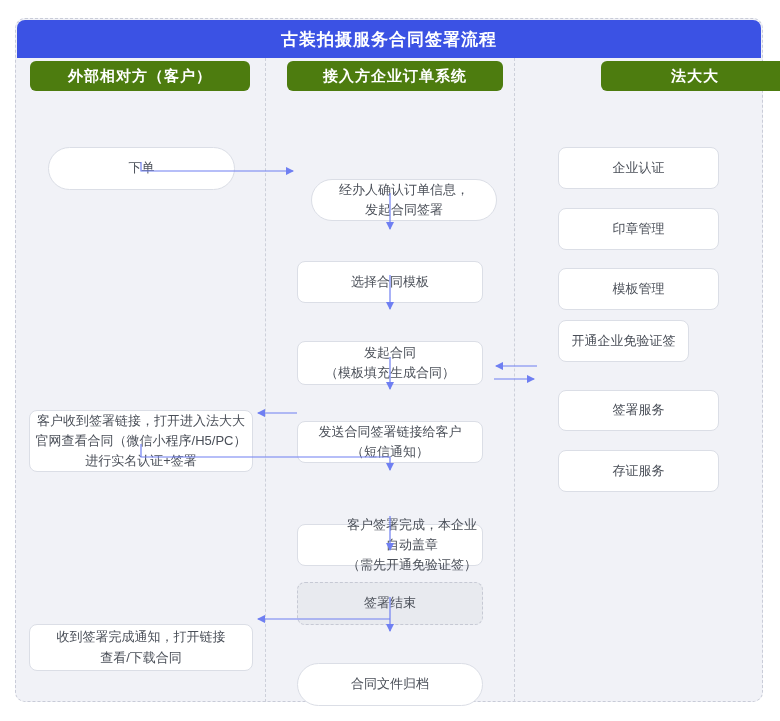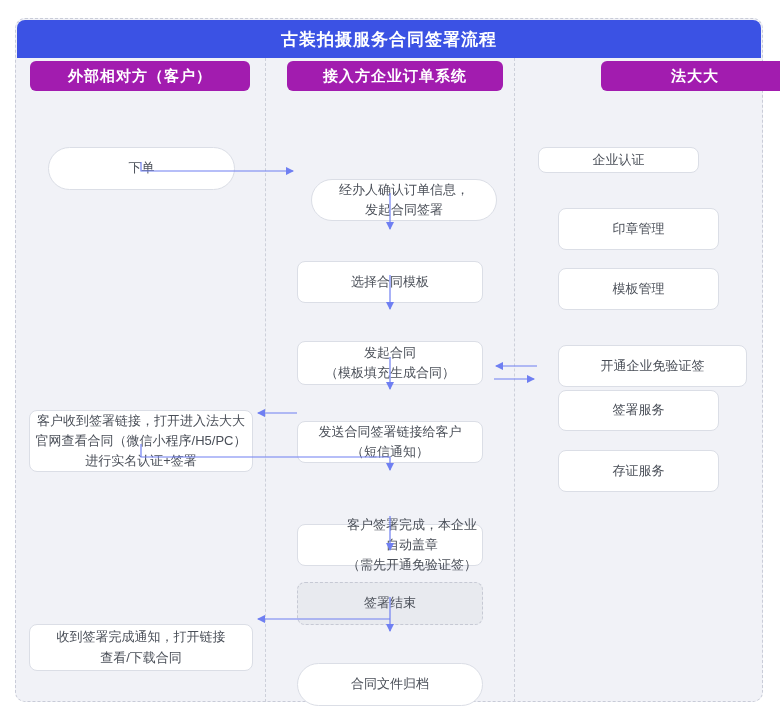--- a/index.html
+++ b/index.html
@@ -18,21 +18,21 @@
     background:#3b52e4;border-radius:8px 8px 0 0;
     display:flex;align-items:center;justify-content:center;
     color:#ffffff;font-size:17px;font-weight:bold;letter-spacing:1px;
   }
   .lane-sep{
     position:absolute;top:58px;height:644px;width:0;
     border-left:1px dashed #cdd0da;
   }
   .lane-header{
     position:absolute;top:61px;height:30px;
-    background:#a21caf;border-radius:6px;
+    background:#4d7c0f;border-radius:6px;
     display:flex;align-items:center;justify-content:center;
     color:#ffffff;font-size:15px;font-weight:bold;letter-spacing:1px;
   }
   .node{
     position:absolute;background:#ffffff;
     border:1px solid #dbdee6;border-radius:8px;
     display:flex;align-items:center;justify-content:center;
     text-align:center;font-size:13px;line-height:1.55;color:#4a4f58;
     box-sizing:border-box;white-space:pre-line;margin-top:28px;
   }
@@ -76,24 +76,24 @@
   <div class="node" style="left:297px;top:233px;width:186px;height:42px;">选择合同模板</div>
   <div class="node" style="left:297px;top:313px;width:186px;height:44px;">发起合同
 （模板填充生成合同）</div>
   <div class="node" style="left:297px;top:393px;width:186px;height:42px;">发送合同签署链接给客户
 （短信通知）</div>
   <div class="node" style="left:297px;top:496px;width:186px;height:42px;padding-left:44px;">客户签署完成，本企业自动盖章
 （需先开通免验证签）</div>
   <div class="node end-node" style="left:297px;top:554px;width:186px;height:43px;">签署结束</div>
   <div class="node stadium" style="left:297px;top:635px;width:186px;height:43px;">合同文件归档</div>
 
-  <div class="node" style="left:538px;top:119px;width:161px;height:26px;">企业认证</div>
+  <div class="node" style="left:558px;top:119px;width:161px;height:42px;">企业认证</div>
   <div class="node" style="left:558px;top:180px;width:161px;height:42px;">印章管理</div>
   <div class="node" style="left:558px;top:240px;width:161px;height:42px;">模板管理</div>
-  <div class="node" style="left:558px;top:317px;width:189px;height:42px;text-align:right;">开通企业免验证签</div>
+  <div class="node" style="left:558px;top:292px;width:131px;height:42px;text-align:right;">开通企业免验证签</div>
   <div class="node" style="left:558px;top:362px;width:161px;height:41px;">签署服务</div>
   <div class="node" style="left:558px;top:422px;width:161px;height:42px;">存证服务</div>
 
   <svg class="arrows" width="780" height="721" viewBox="0 0 780 721">
     <defs>
       <marker id="ah" viewBox="0 0 8 8" refX="7" refY="4" markerWidth="7" markerHeight="7" orient="auto-start-reverse">
         <path d="M0,0 L8,4 L0,8 Z" fill="#6f7ff2"></path>
       </marker>
     </defs>
     <g fill="none" stroke="#6f7ff2" stroke-width="1.2">

